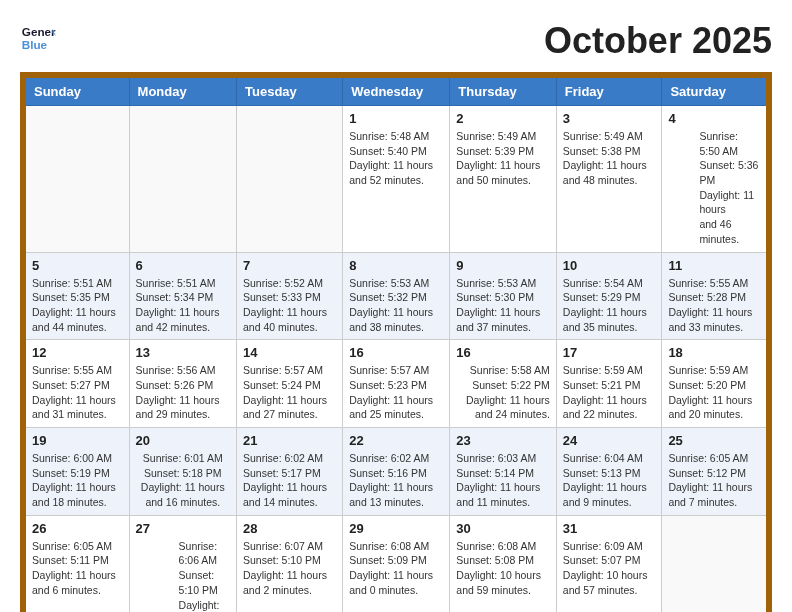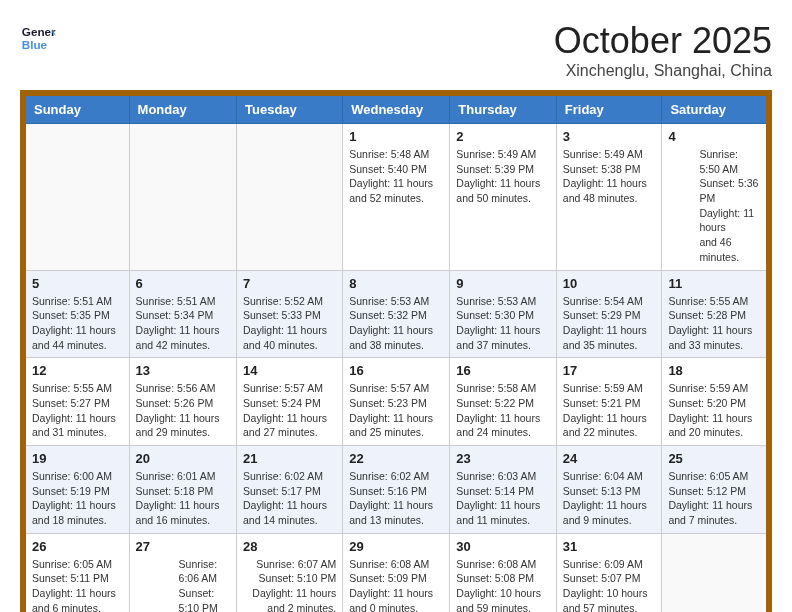--- a/index.html
+++ b/index.html
@@ -23,21 +23,21 @@
     }
     .logo-icon {
       width: 36px;
       height: 36px;
     }
     .title-area {
       text-align: right;
     }
     .month-title {
       font-size: 36px;
-      font-weight: normal;
+      font-weight: bold;
       color: #222;
     }
     .location-title {
       font-size: 16px;
       color: #444;
     }
     .calendar {
       width: 100%;
       border-collapse: collapse;
       border: 6px solid #a16207;
@@ -91,21 +91,20 @@
 <div class="header-area">
   <div class="logo">
     <svg class="logo-icon" viewBox="0 0 40 40" xmlns="http://www.w3.org/2000/svg">
       <text x="2" y="18" font-size="13" font-weight="bold" fill="#1a1a2e" font-family="Arial">General</text>
       <text x="2" y="32" font-size="13" font-weight="bold" fill="#4a90d9" font-family="Arial">Blue</text>
       <polygon points="36,10 40,18 36,14" fill="#4a90d9"></polygon>
     </svg>
   </div>
   <div class="title-area">
     <div class="month-title">October 2025</div>
-    <div class="location-title">Xinchenglu, Shanghai, China</div>
   </div>
 </div>
 
 <table class="calendar">
   <thead>
     <tr id="weekday-header">
         <th>Sunday</th>
         <th>Monday</th>
         <th>Tuesday</th>
         <th>Wednesday</th>
@@ -223,21 +222,21 @@
         </td>
         <td>
           <div class="day-number">16</div>
           <div class="day-info" style="white-space: pre-line;">Sunrise: 5:57 AM
 Sunset: 5:23 PM
 Daylight: 11 hours
 and 25 minutes.</div>
         </td>
         <td>
           <div class="day-number">16</div>
-          <div class="day-info" style="white-space: pre-line;">Sunrise: 5:58 AM
+          <div class="day-info" style="white-space: pre-line; text-align: right;">Sunrise: 5:58 AM
 Sunset: 5:22 PM
 Daylight: 11 hours
 and 24 minutes.</div>
         </td>
         <td>
           <div class="day-number">17</div>
           <div class="day-info" style="white-space: pre-line;">Sunrise: 5:59 AM
 Sunset: 5:21 PM
 Daylight: 11 hours
 and 22 minutes.</div>
@@ -253,21 +252,21 @@
       <tr>
         <td>
           <div class="day-number">19</div>
           <div class="day-info" style="white-space: pre-line;">Sunrise: 6:00 AM
 Sunset: 5:19 PM
 Daylight: 11 hours
 and 18 minutes.</div>
         </td>
         <td>
           <div class="day-number">20</div>
-          <div class="day-info" style="white-space: pre-line;">Sunrise: 6:01 AM
+          <div class="day-info" style="white-space: pre-line; text-align: center;">Sunrise: 6:01 AM
 Sunset: 5:18 PM
 Daylight: 11 hours
 and 16 minutes.</div>
         </td>
         <td>
           <div class="day-number">21</div>
           <div class="day-info" style="white-space: pre-line;">Sunrise: 6:02 AM
 Sunset: 5:17 PM
 Daylight: 11 hours
 and 14 minutes.</div>
@@ -311,21 +310,21 @@
         </td>
         <td>
           <div class="day-number">27</div>
           <div class="day-info" style="white-space: pre-line; margin-left: 43px;">Sunrise: 6:06 AM
 Sunset: 5:10 PM
 Daylight: 11 hours
 and 4 minutes.</div>
         </td>
         <td>
           <div class="day-number">28</div>
-          <div class="day-info" style="white-space: pre-line; text-align: right;">Sunrise: 6:07 AM
+          <div class="day-info" style="white-space: pre-line;">Sunrise: 6:07 AM
 Sunset: 5:10 PM
 Daylight: 11 hours
 and 2 minutes.</div>
         </td>
         <td>
           <div class="day-number">29</div>
           <div class="day-info" style="white-space: pre-line;">Sunrise: 6:08 AM
 Sunset: 5:09 PM
 Daylight: 11 hours
 and 0 minutes.</div>

